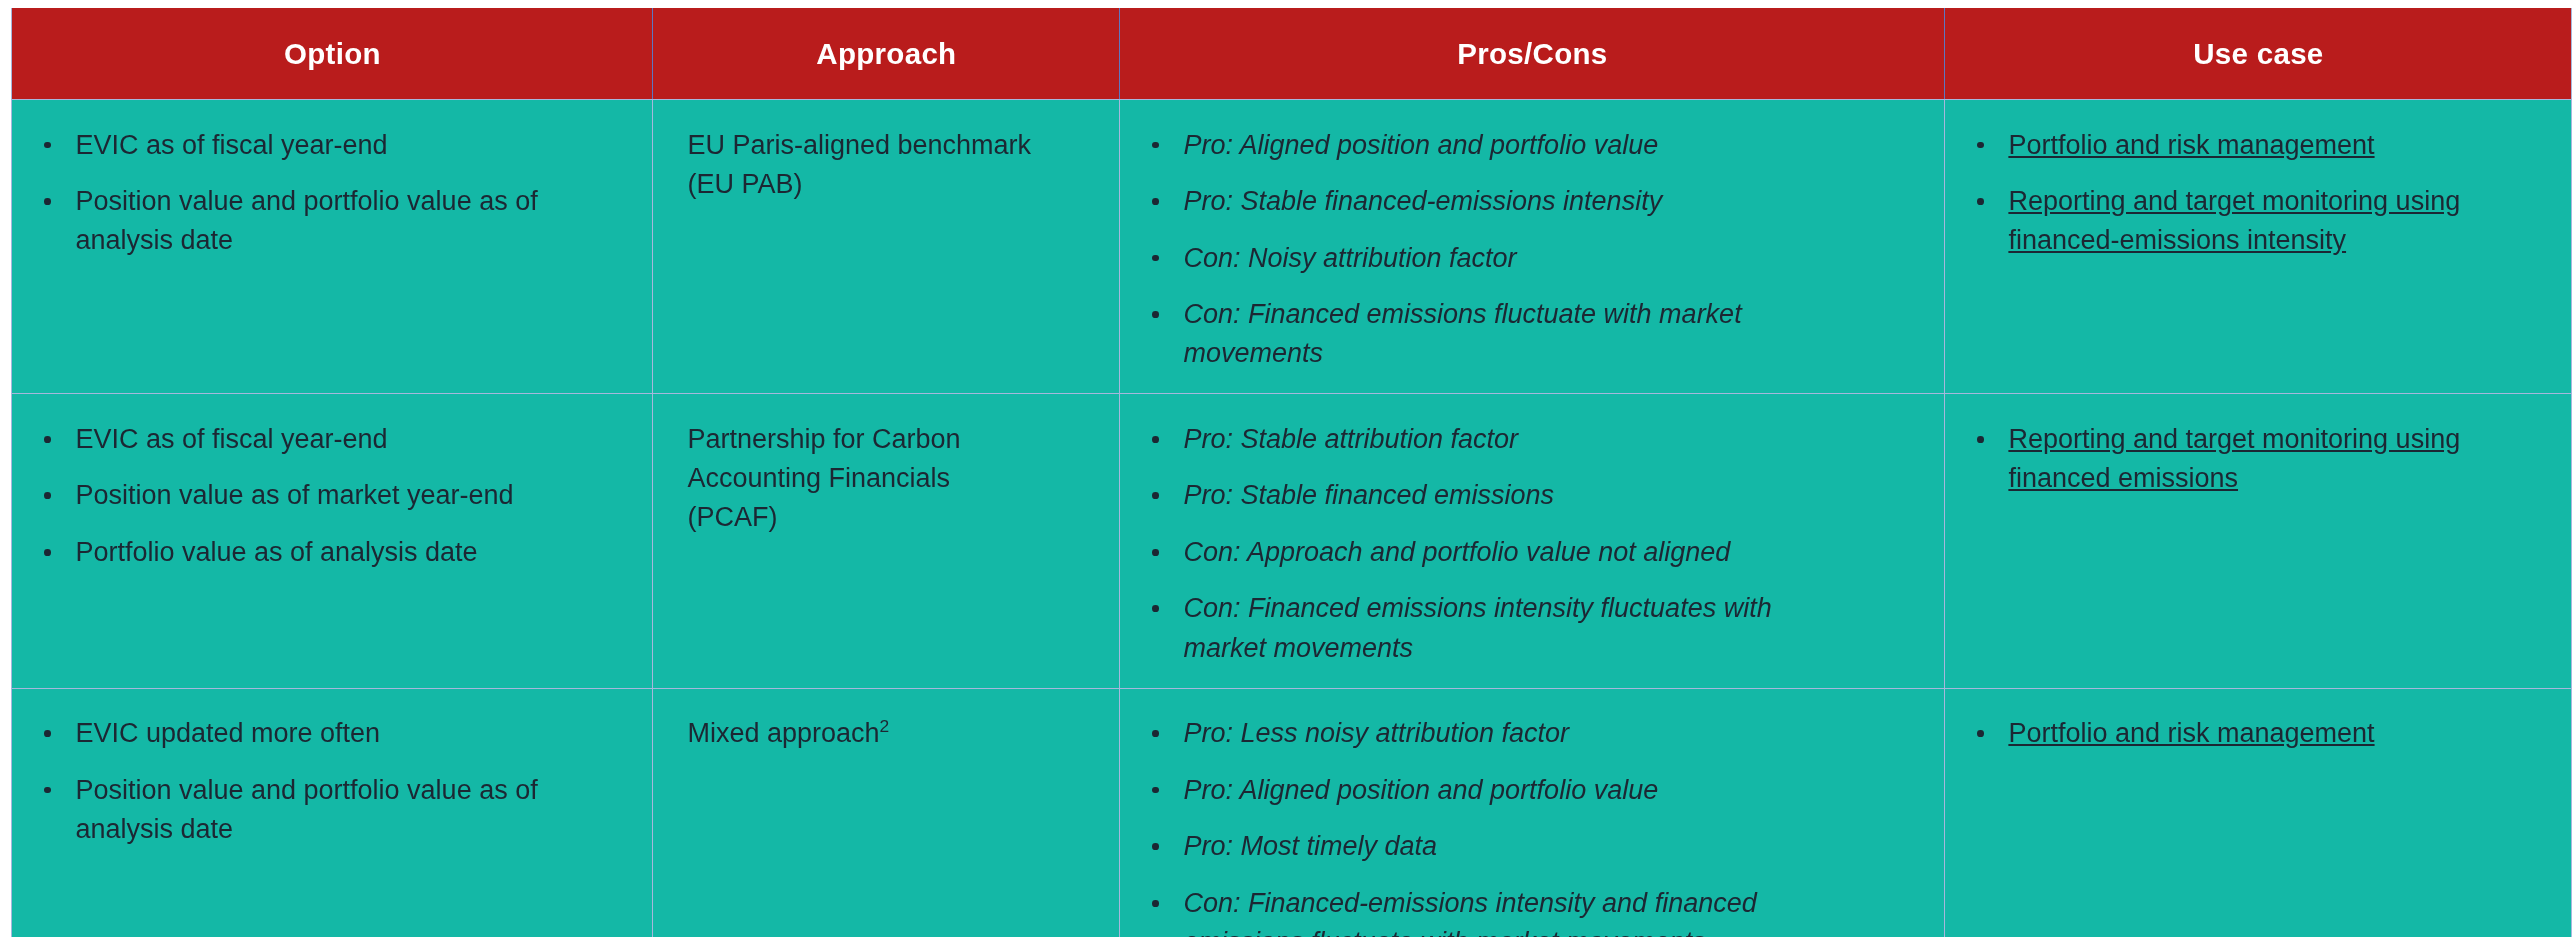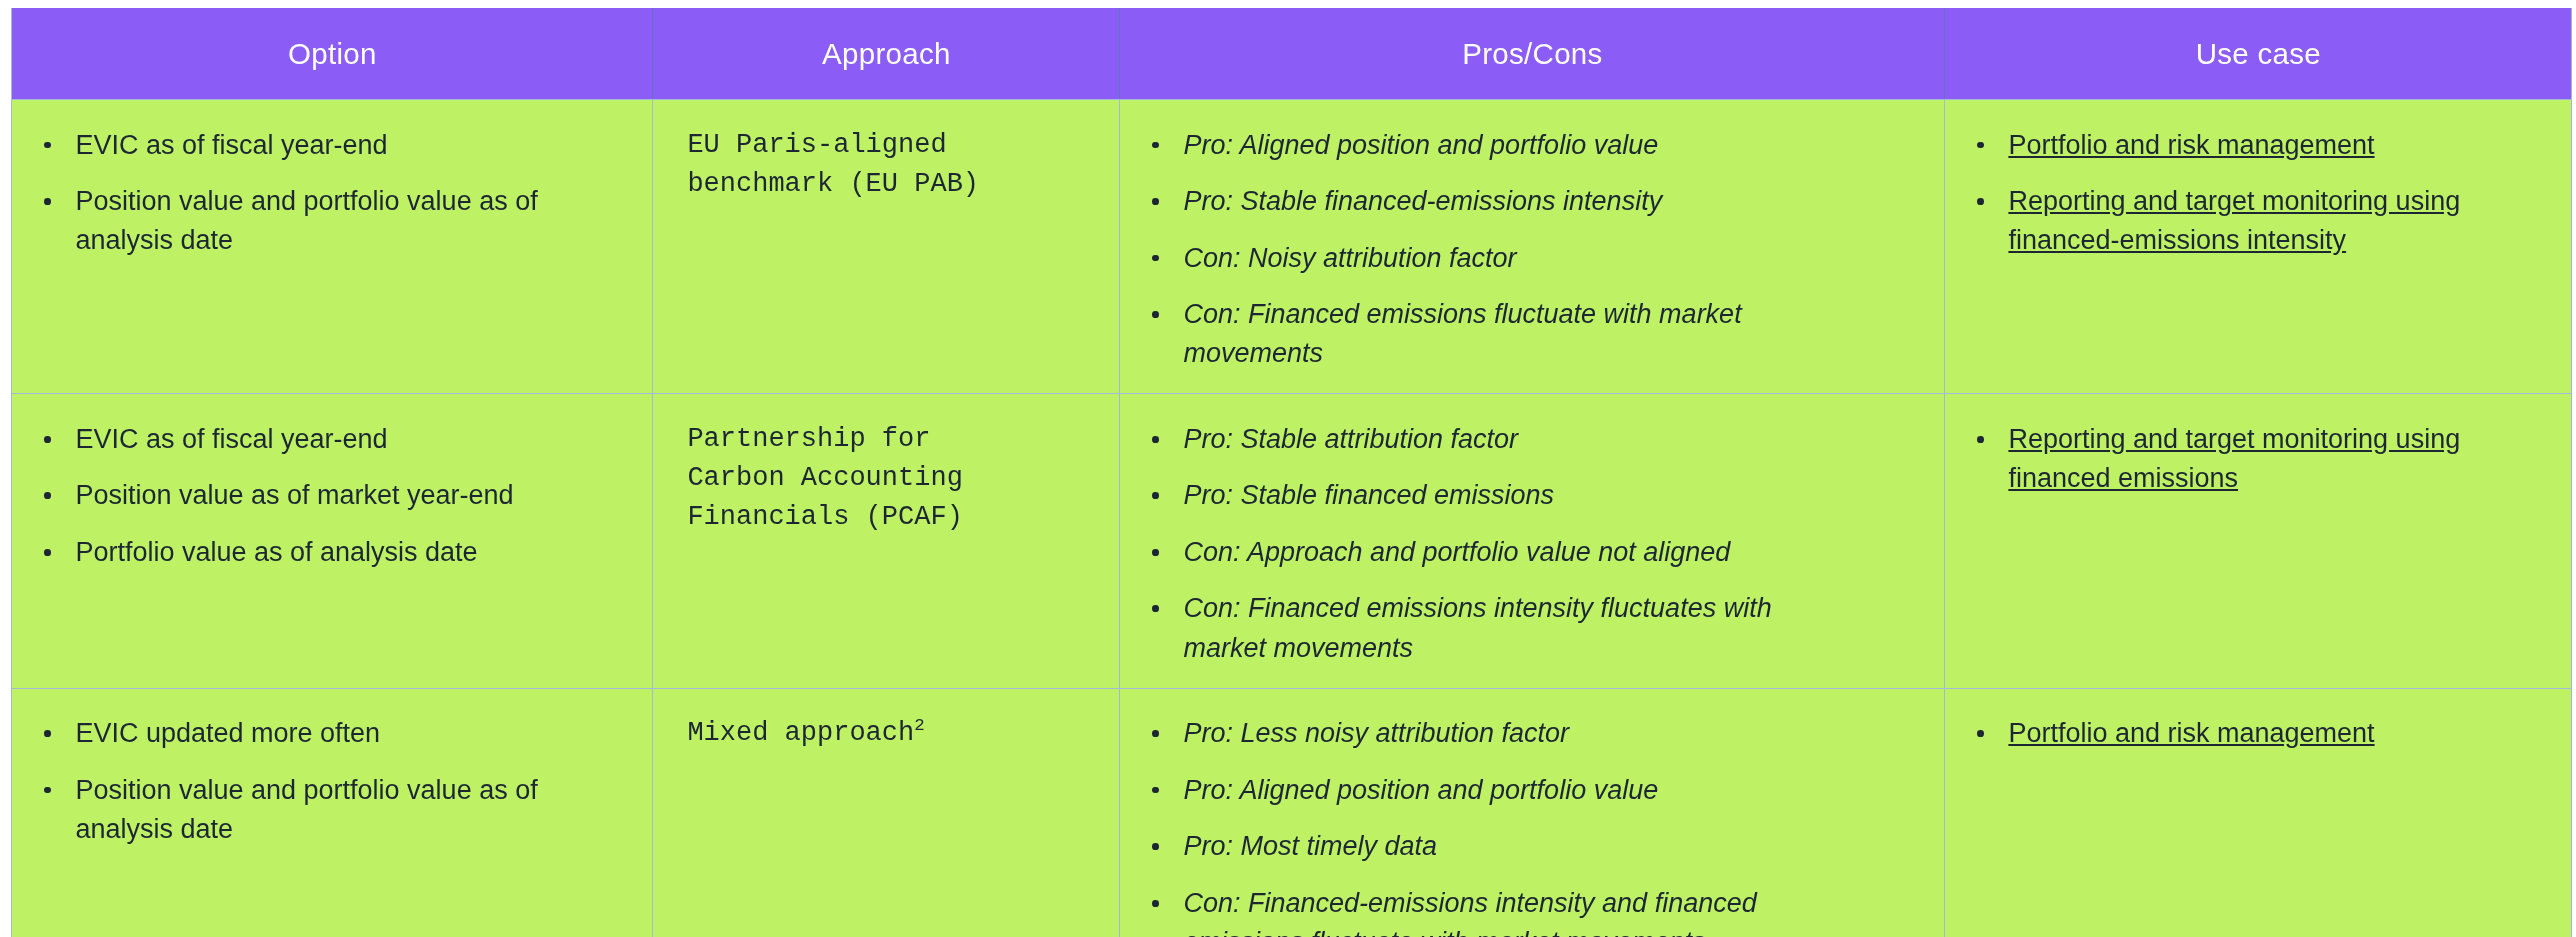--- a/index.html
+++ b/index.html
@@ -25,35 +25,35 @@
     border-right: 1.3px solid #a6b7dc;
     border-bottom: 4px solid #7f97c7;
     background: #ffffff;
   }
   col.c1 { width: 641px; }
   col.c2 { width: 467px; }
   col.c3 { width: 825px; }
   col.c4 { width: 627px; }
 
   thead th {
-    background: #8b5cf6;
+    background: #b91c1c;
     color: #ffffff;
     font-size: 29.5px;
-    font-weight: normal;
+    font-weight: bold;
     height: 89px;
     text-align: center;
     vertical-align: middle;
     border-left: 1.3px solid #5e76c1;
     border-bottom: 1.3px solid #a6b7dc;
     letter-spacing: 0.3px;
   }
   thead th:first-child { border-left: none; }
 
   tbody td {
-    background: #bef264;
+    background: #14b8a6;
     vertical-align: top;
     font-size: 27px;
     line-height: 1.45;
     border-left: 1.3px solid #a6b7dc;
     border-top: 1.3px solid #a6b7dc;
     padding: 25.5px 20px 20px 24px;
   }
   tbody td:first-child { border-left: none; }
   tbody tr.r1 { height: 277px; }
   tbody tr.r2 { height: 269px; }
@@ -78,21 +78,21 @@
     width: 6.7px;
     height: 6.7px;
     border-radius: 50%;
     background: #1c2733;
   }
 
   td.option-cell ul.bullets li   { max-width: 564px; }
   td.pros-cell ul.bullets li     { max-width: 671px; font-style: italic; }
   td.usecase-cell ul.bullets li  { max-width: 537px; text-decoration: underline; }
 
-  td.approach-cell { padding-left: 34px; font-family: Liberation Mono, monospace; }
+  td.approach-cell { padding-left: 34px; }
   td.approach-cell p {
     margin: 0;
     max-width: 349px;
   }
   td.approach-cell sup {
     font-size: 17.4px;
     line-height: 0;
   }
 </style>
 </head>

